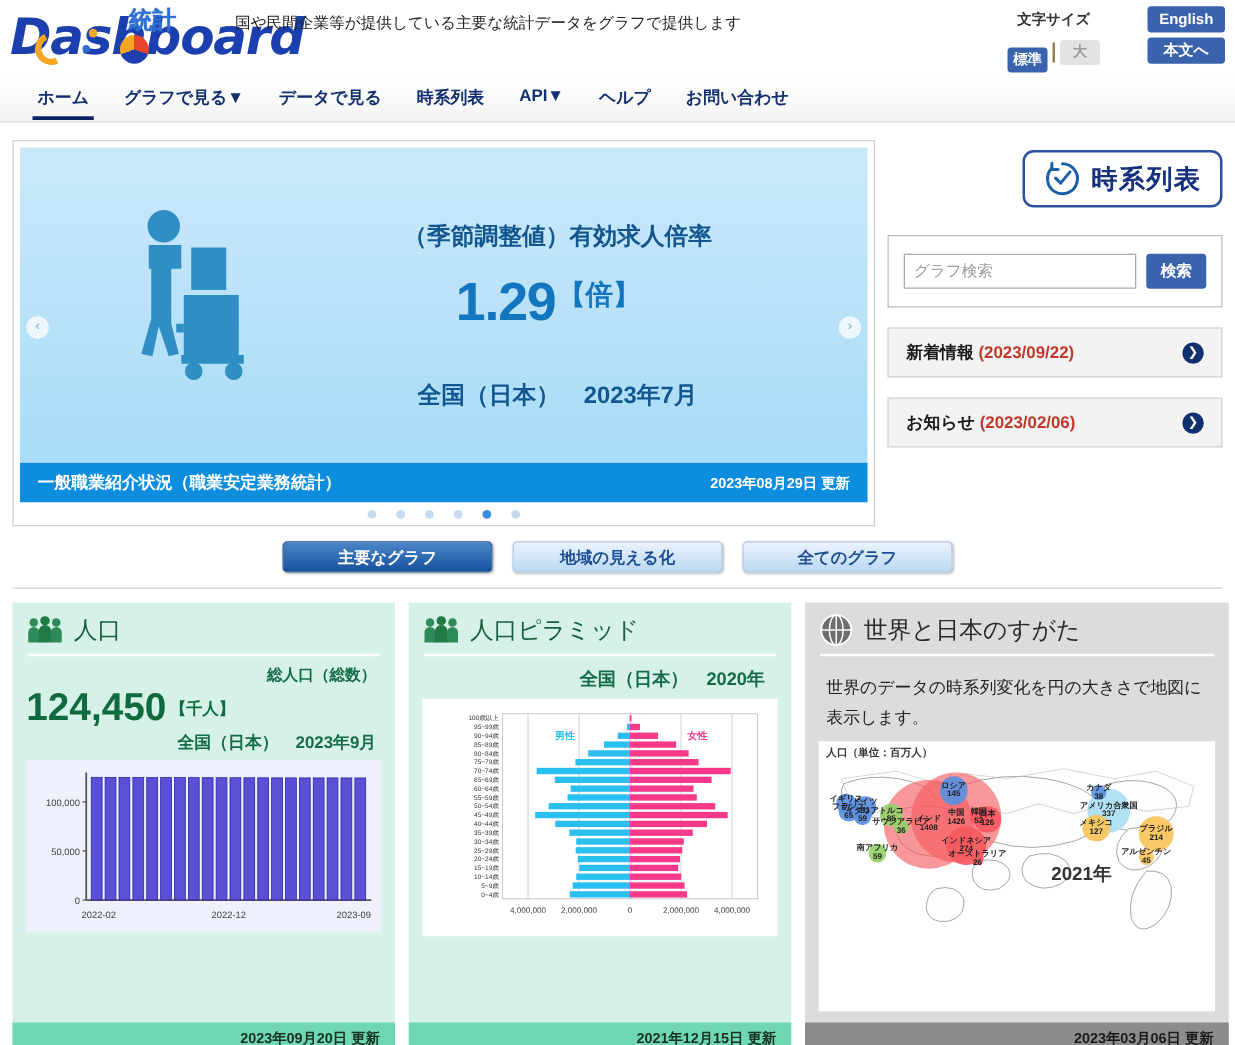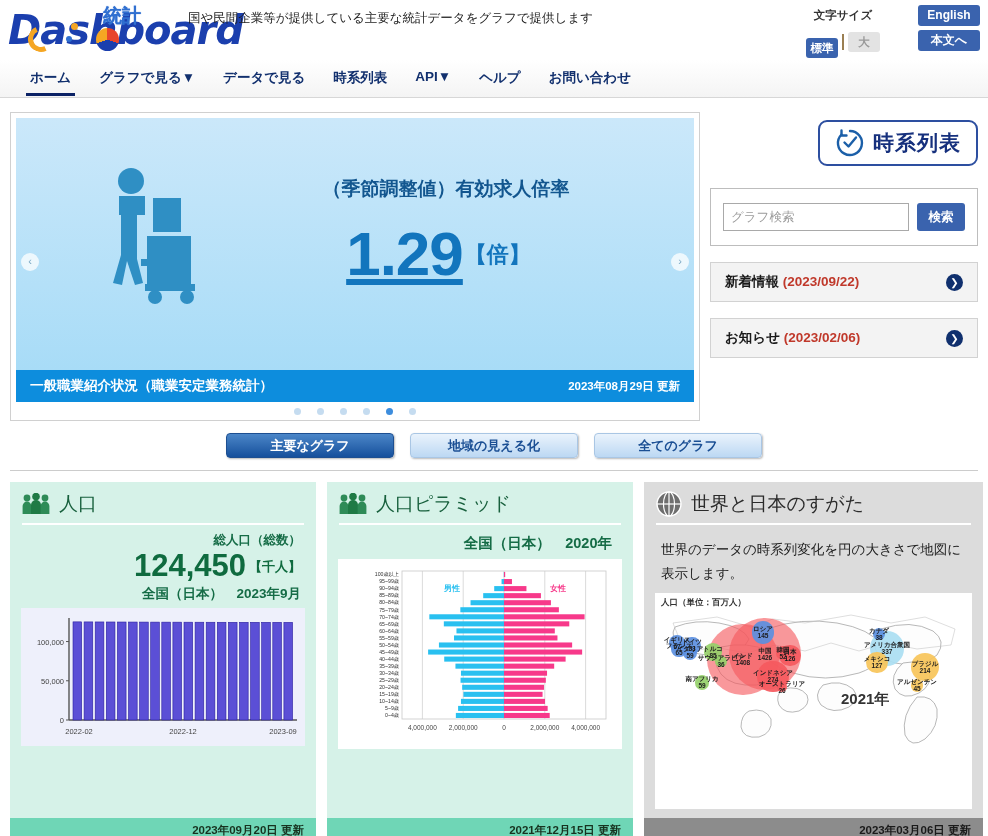--- a/index.html
+++ b/index.html
@@ -84,21 +84,21 @@
   }
   .worker-icon { position: absolute; left: 85px; top: 45px; }
   .slide-title {
     position: absolute; left: 205px; top: 58px; width: 450px; text-align: center;
     font-size: 19px; font-weight: bold; color: #12568f;
   }
   .slide-value {
     position: absolute; left: 205px; top: 100px; width: 435px; text-align: center;
     color: #1275bd; font-weight: bold;
   }
-  .slide-value .num { font-size: 62px; letter-spacing: -1px; text-decoration: underline; }
+  .slide-value .num { font-size: 43px; letter-spacing: -1px; }
   .slide-value .unit { font-size: 22px; vertical-align: 13px; margin-left: 2px; }
   .slide-region {
     position: absolute; left: 205px; top: 185px; width: 450px; text-align: center;
     font-size: 19px; font-weight: bold; color: #12568f;
   }
   .slide-footer {
     height: 32px; background: #0d8ddd; color: #fff;
     display: flex; align-items: center; justify-content: space-between;
     padding: 0 14px; font-size: 13.5px; font-weight: bold;
   }
@@ -168,21 +168,21 @@
   .cards { display: flex; gap: 11px; padding: 11px 10px 0 10px; }
   .card { width: 306px; background: #d9f3ea; display: flex; flex-direction: column; }
   .card.green { background: #d6f2e8; }
   .card.gray { width: 339px; background: #dcdcdc; }
   .card-head { display: flex; align-items: center; gap: 9px; padding: 9px 12px 6px 12px; }
   .card-title { font-size: 19px; color: #18603d; }
   .card.gray .card-title { color: #2b2b2b; }
   .card-rule { height: 2px; background: #ffffff; margin: 0 12px; }
   .card-body { padding: 7px 11px 9px 11px; flex: 1; }
   .stat-label { text-align: right; font-size: 12.5px; color: #156c46; font-weight: bold; padding-right: 4px; }
-  .stat-value { text-align: right; color: #0f6b3f; font-weight: bold; padding-right: 4px; margin-top: -1px; }
+  .stat-value { text-align: left; color: #0f6b3f; font-weight: bold; padding-right: 4px; margin-top: -1px; }
   .stat-value .num { font-size: 31px; }
   .stat-value .unit { font-size: 13px; vertical-align: 5px; margin-left: 3px; }
   .stat-sub { text-align: right; font-size: 13.5px; color: #156c46; font-weight: bold; padding-right: 4px; margin-top: 1px; }
   .pyr-sub { text-align: right; font-size: 14.5px; color: #156c46; font-weight: bold; padding-right: 10px; margin-top: 2px; }
   .chart-area { background: #eef0fb; margin-top: 5px; height: 138px; position: relative; }
   .chart-white { background: #ffffff; margin-top: 6px; height: 190px; position: relative; }
   .card-foot {
     background: #6fd6b6; height: 24px; display: flex; align-items: center;
     justify-content: flex-end; padding-right: 12px; font-size: 11.5px; font-weight: bold; color: #17321f;
   }
@@ -253,20 +253,21 @@
         <rect x="44" y="121" width="50" height="7" fill="#2f8fc4"></rect>
         <path d="M40 96 L46 96 L46 103 L40 103 Z" fill="#2f8fc4"></path>
         <circle cx="54" cy="134" r="7" fill="#2f8fc4"></circle>
         <circle cx="86" cy="134" r="7" fill="#2f8fc4"></circle>
       </svg>
 
       <div class="slide-title">（季節調整値）有効求人倍率</div>
       <div class="slide-value">
         <span class="num">1.29</span><span class="unit">【倍】</span>
       </div>
+      <div class="slide-region">全国（日本）　2023年7月</div>
     </div>
 
     <div class="slide-footer">
       <span>一般職業紹介状況（職業安定業務統計）</span>
       <span class="upd">2023年08月29日 更新</span>
     </div>
 
     <div class="dots">
       <div class="dot"></div>
       <div class="dot"></div>

